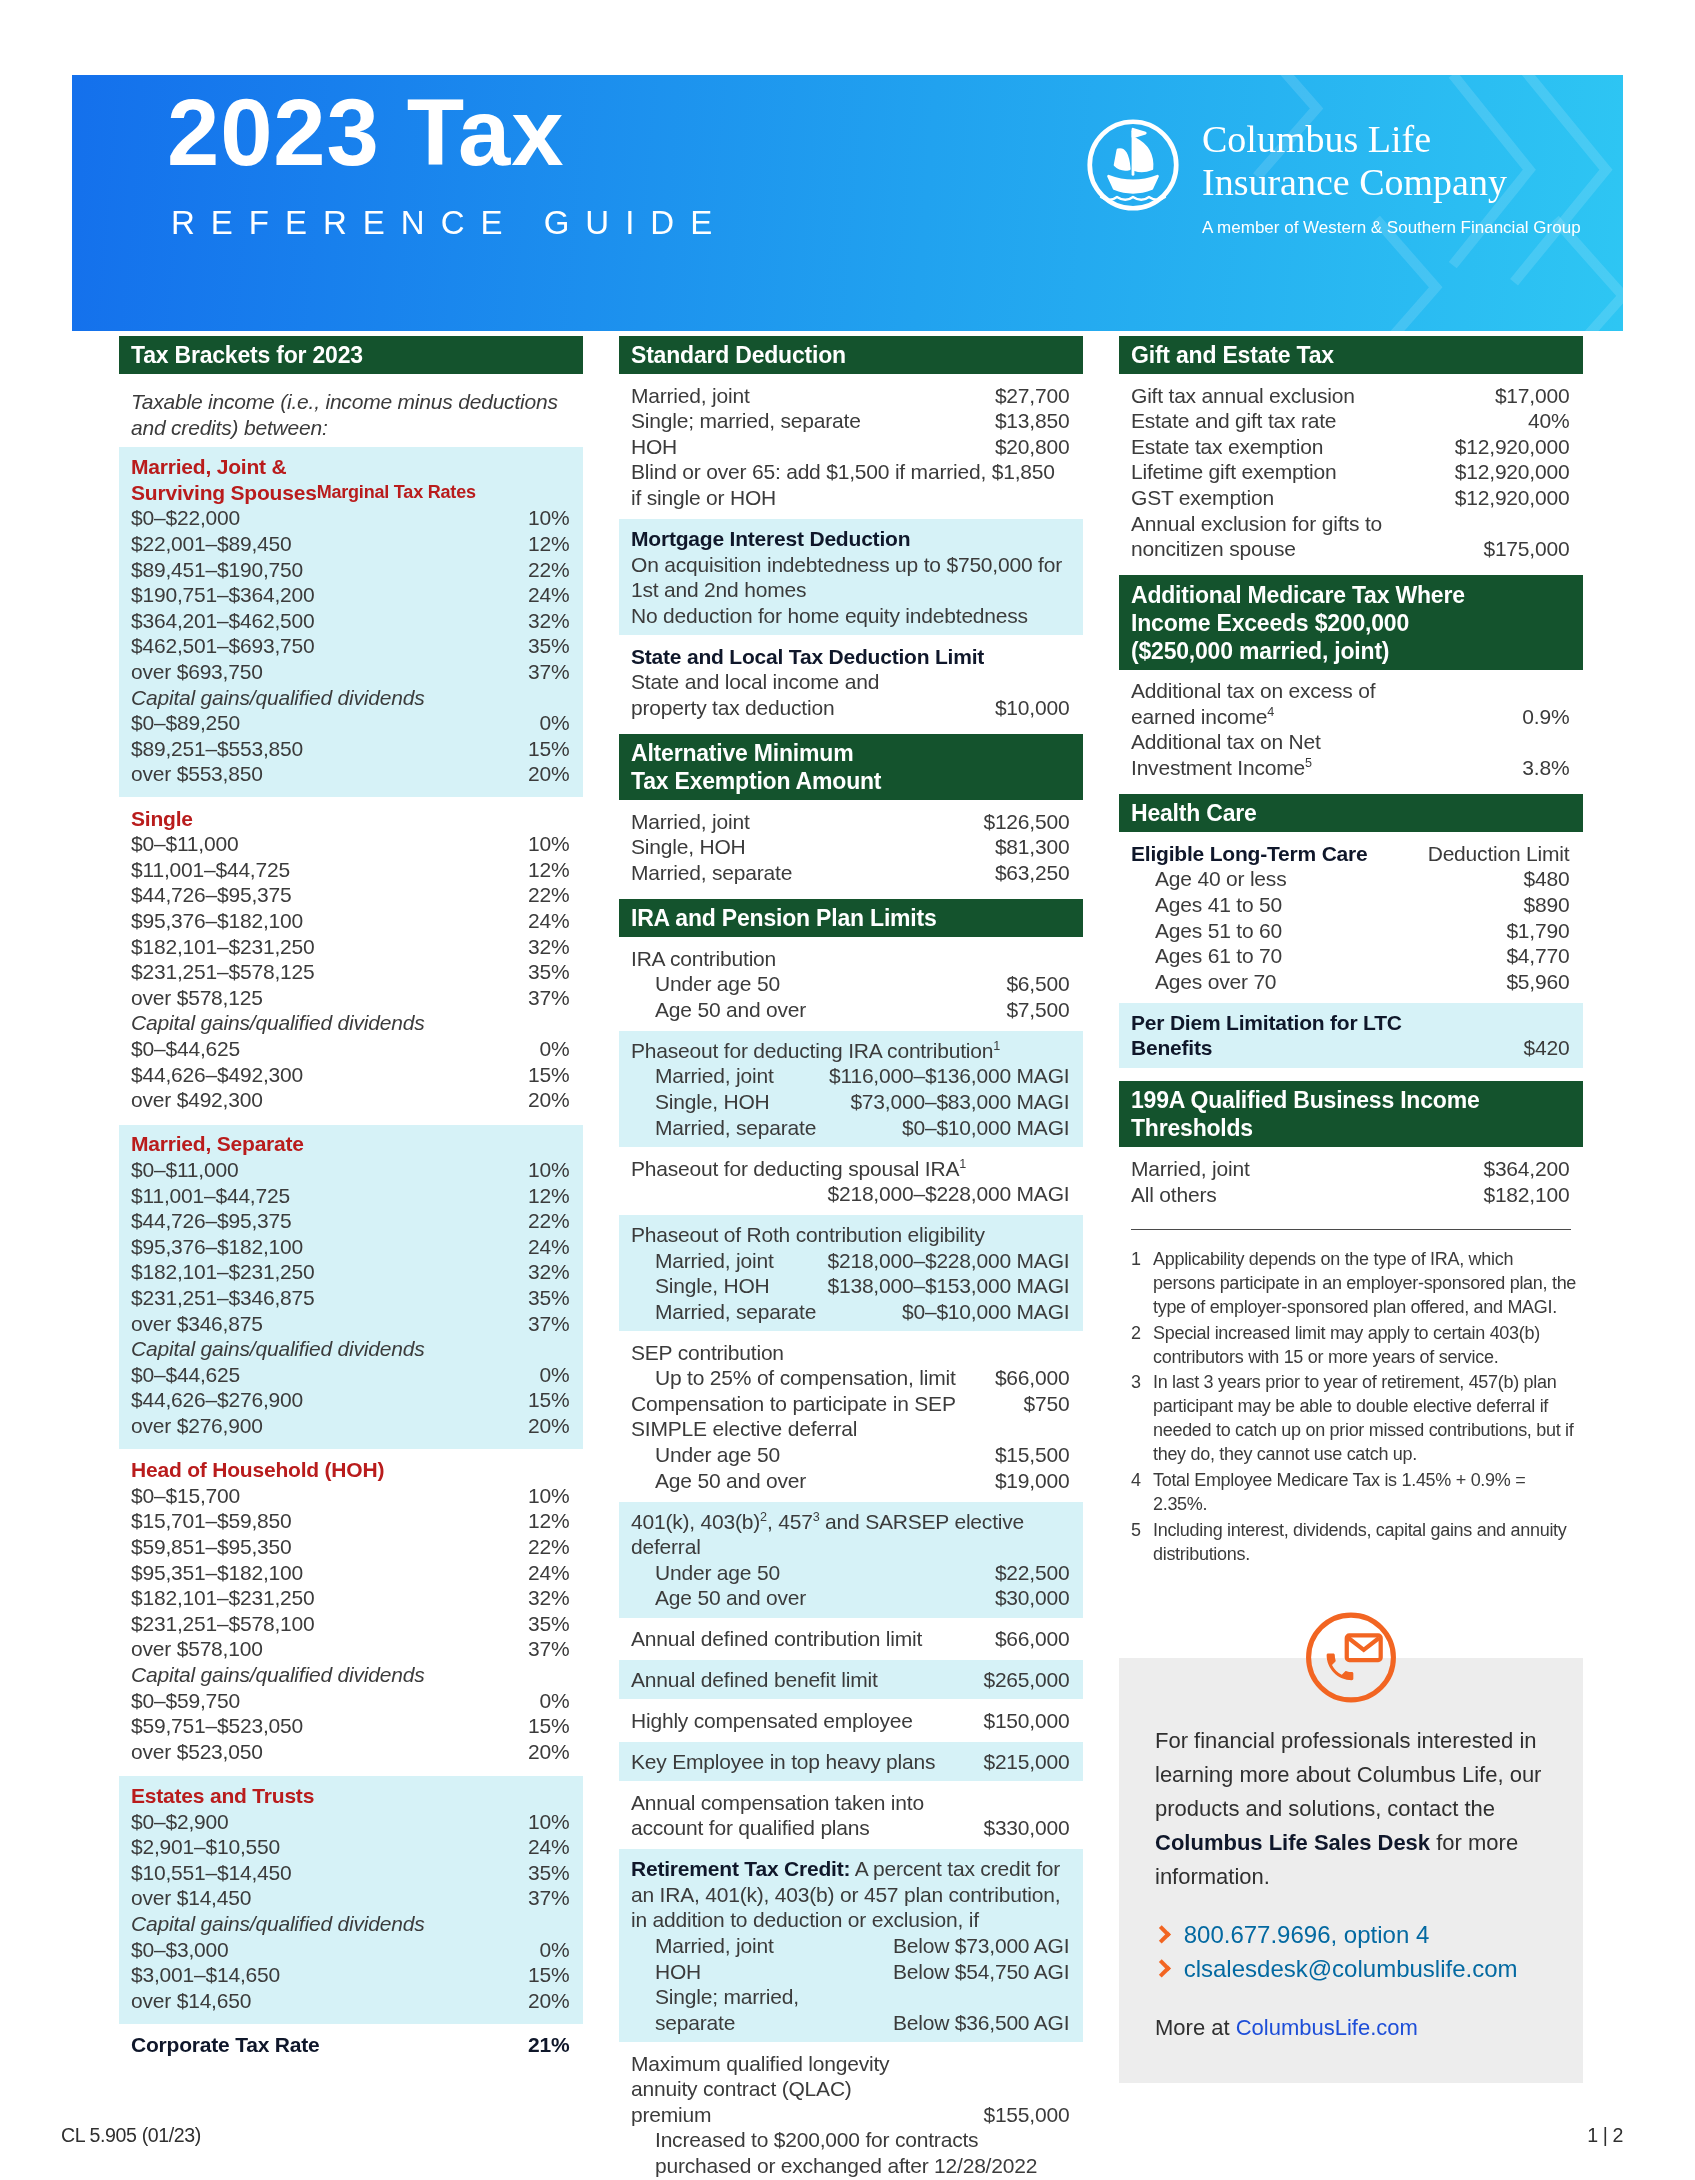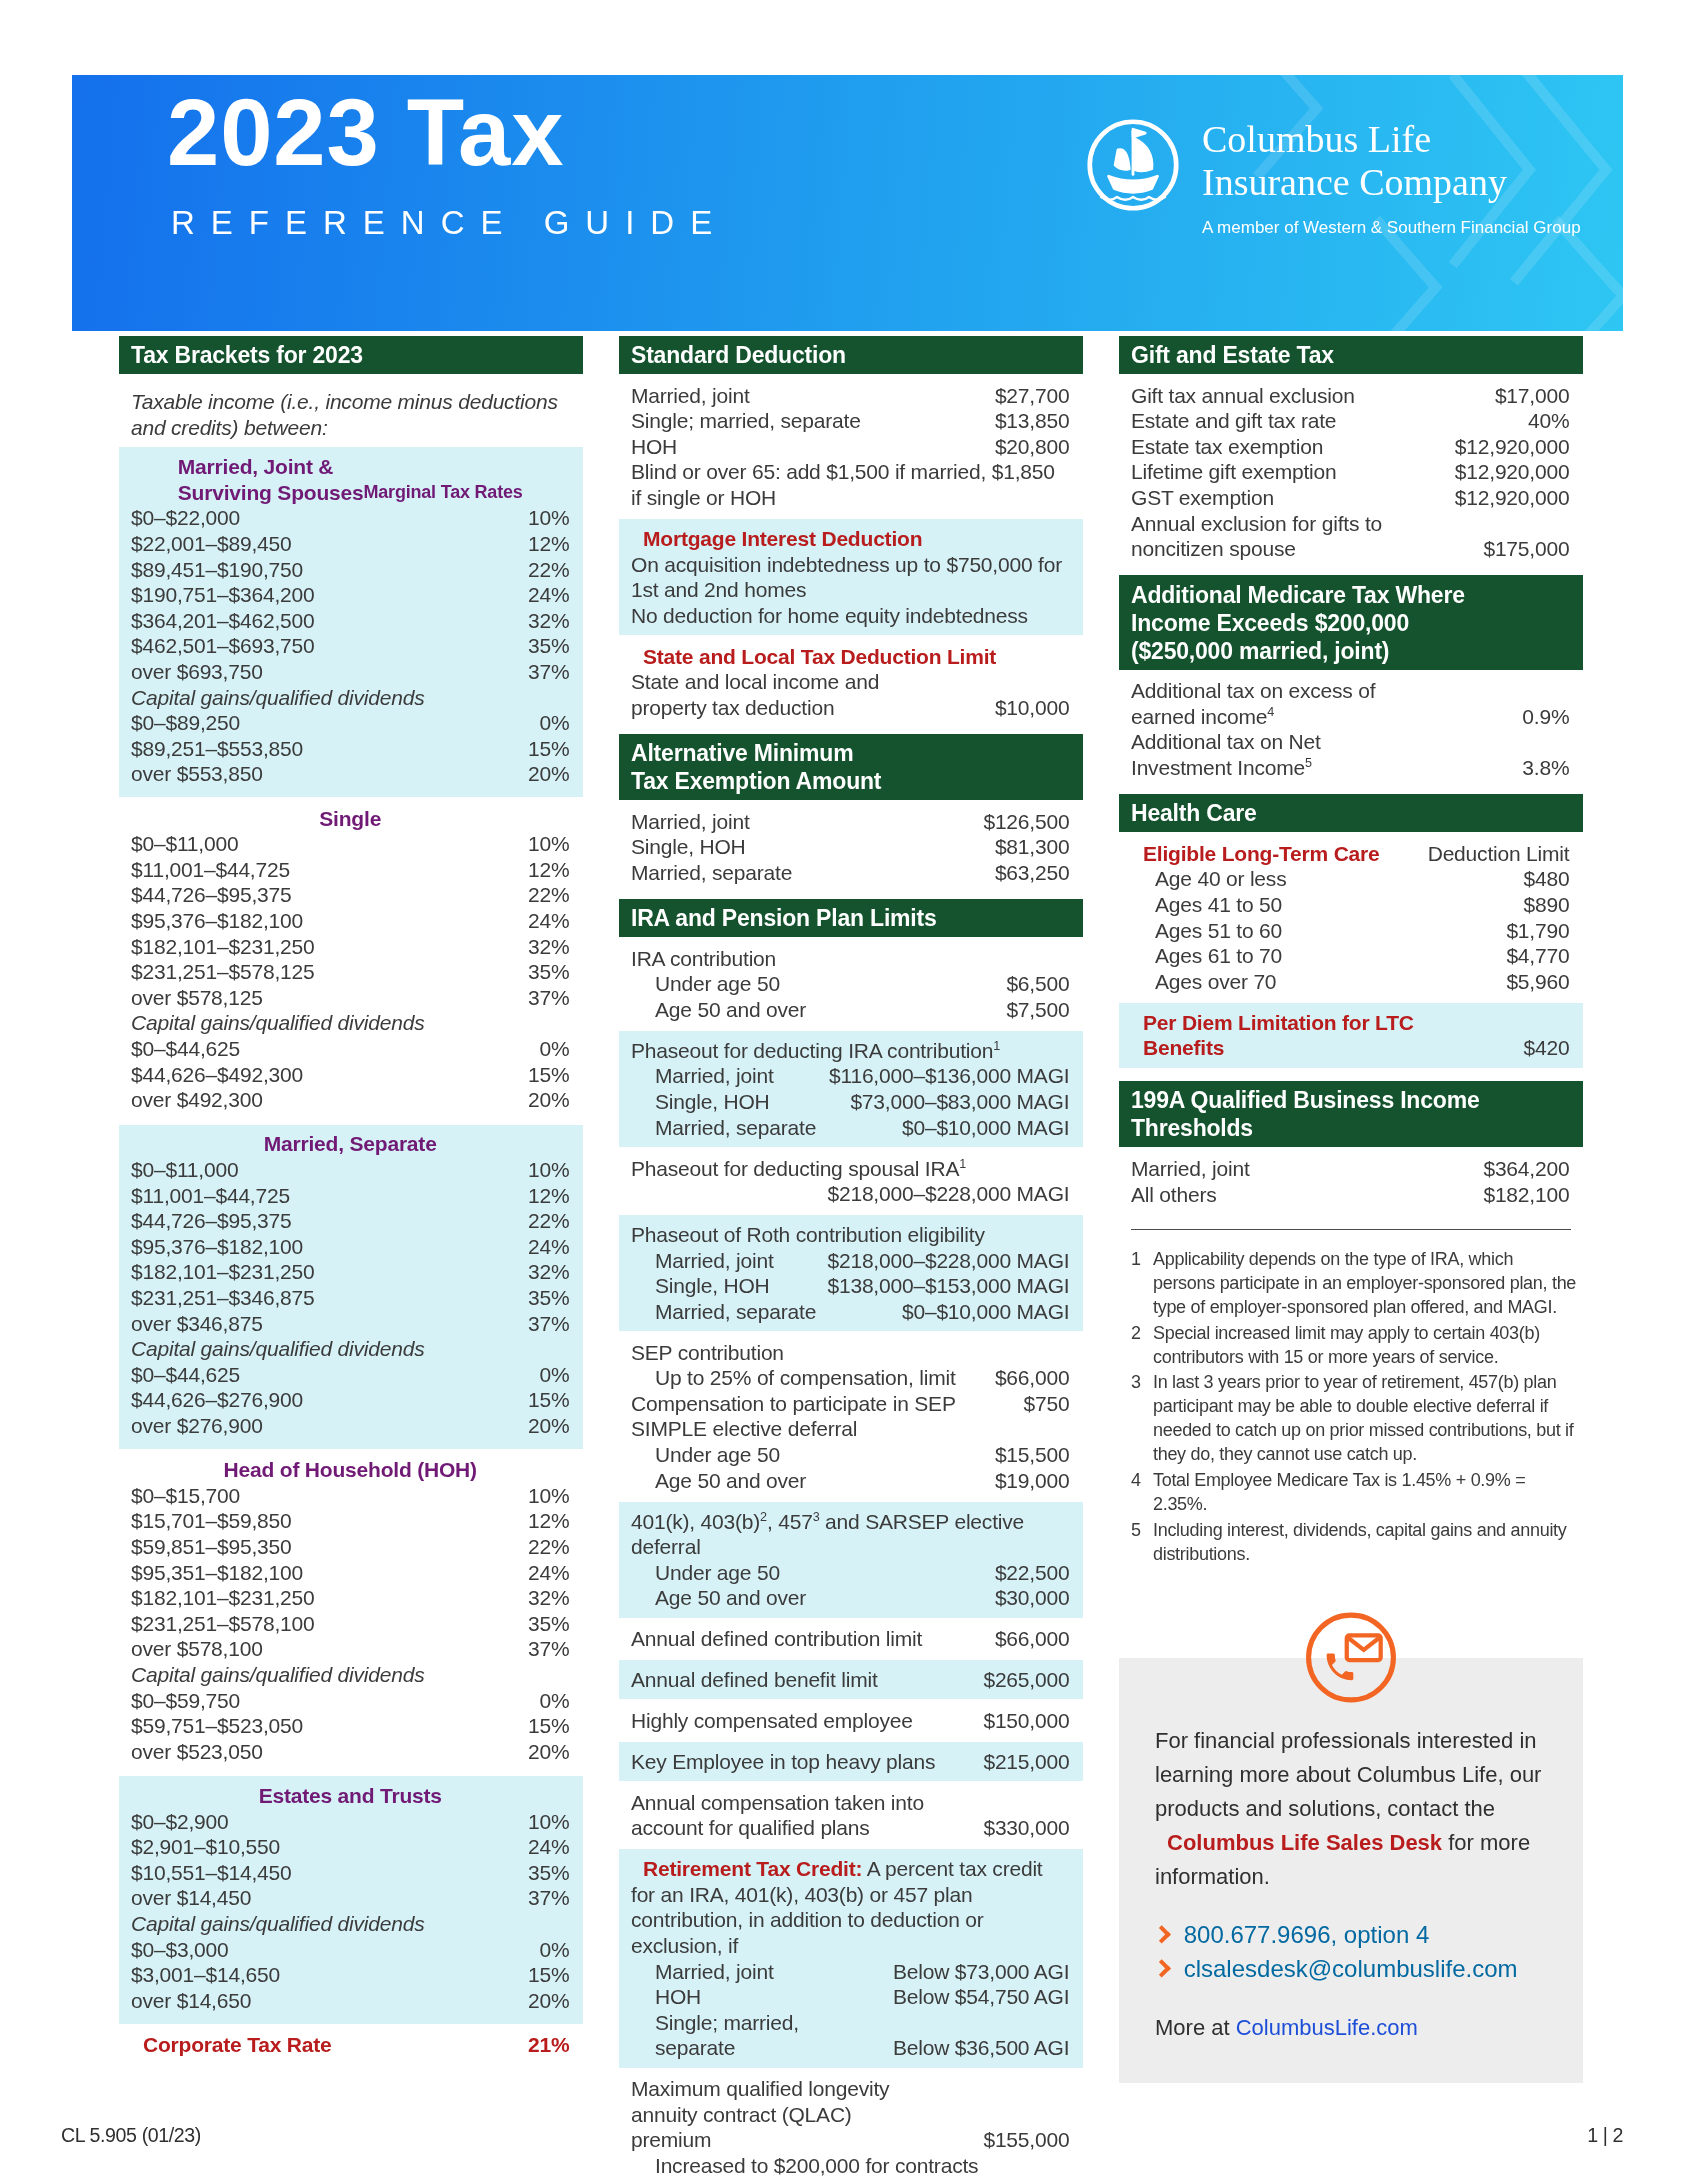--- a/index.html
+++ b/index.html
@@ -1,21 +1,21 @@
 <!DOCTYPE html>
 <html style="font-size:13.6px"><head>
 <meta charset="utf-8">
 <style>
   html,body{margin:0;padding:0;}
   body{
     width:1696px;height:2181px;position:relative;background:#ffffff;
     font-family:"Liberation Sans", sans-serif;font-size:21px;line-height:25.6px;
     color:#3b3b3b;letter-spacing:-0.2px;overflow:hidden;
   }
-  .bold{font-weight:bold;color:#b91c1c;margin-left:12px;}
+  .bold{font-weight:bold;color:#0f172a;}
   sup{font-size:60%;line-height:0;vertical-align:super;}
 
   
   .banner{position:absolute;left:72px;top:75px;width:1551px;height:256px;
     background:linear-gradient(95deg,#1470ec 0%,#21a2ef 55%,#2ec6f3 100%);overflow:hidden;}
   .banner-title{position:absolute;left:95px;top:6.8px;font-size:94px;line-height:101px;
     font-weight:bold;color:#fff;letter-spacing:0.9px;}
   .banner-sub{position:absolute;left:99px;top:129px;font-size:33px;line-height:37px;
     color:#fff;letter-spacing:16px;font-weight:400;}
   .chevrons{position:absolute;right:0;top:0;height:100%;}
@@ -40,22 +40,22 @@
   .row.two{align-items:flex-end;}
   .row.two .lbl{max-width:294px;}
   .row.ind,.line.ind{padding-left:36px;}
   .line{padding:0 13.6px 0 12px;}
   .rightline{text-align:right;padding:0 13.6px 0 12px;}
 
   
   .intro{font-style:italic;padding:6.8px 13.6px 5.1px 12px;color:#3b3b3b;}
   .group{padding:6.8px 0 10.2px;margin:1.7px 0;}
   .group.tint{background:#d6f2f7;}
-  .group-head{display:flex;justify-content:center;align-items:flex-end;
-    padding:0 13.6px 0 12px;font-weight:bold;color:#701a75;}
+  .group-head{display:flex;justify-content:flex-start;align-items:flex-end;
+    padding:0 13.6px 0 12px;font-weight:bold;color:#b91c1c;}
   .col-header{font-size:18px;white-space:nowrap;font-weight:bold;margin-top:15px;}
   .cg-label{font-style:italic;padding:0 13.6px 0 12px;}
   .corp-row{margin-top:8.5px;}
 
   
   .divider{border:none;border-top:1.7px solid #4a4a4a;margin:22px 12px 17px;}
   .footnotes{padding:0 5.1px 0 12px;font-size:18px;line-height:24px;letter-spacing:-0.3px;}
   .fn-row{display:flex;margin-bottom:1.7px;}
   .fn-num{flex:0 0 22px;}
   .fn-text{flex:1;}

